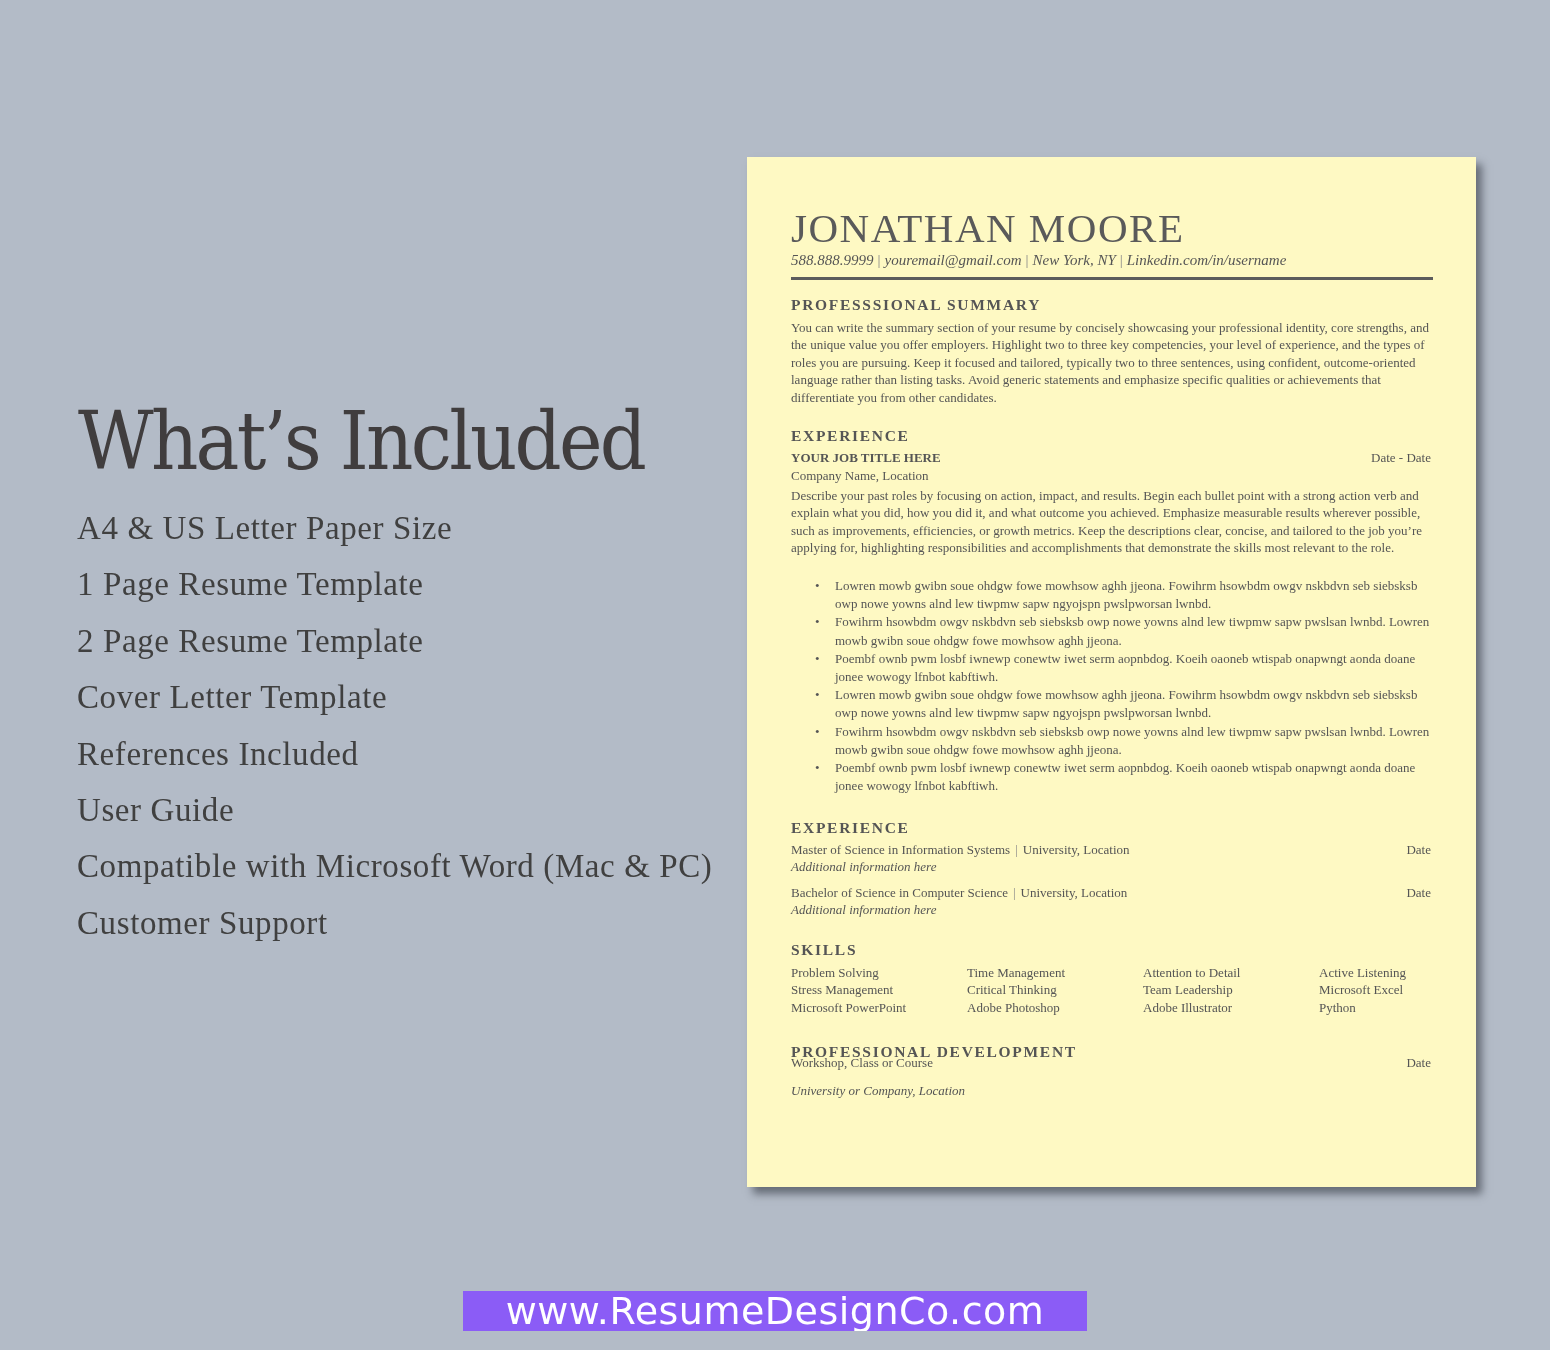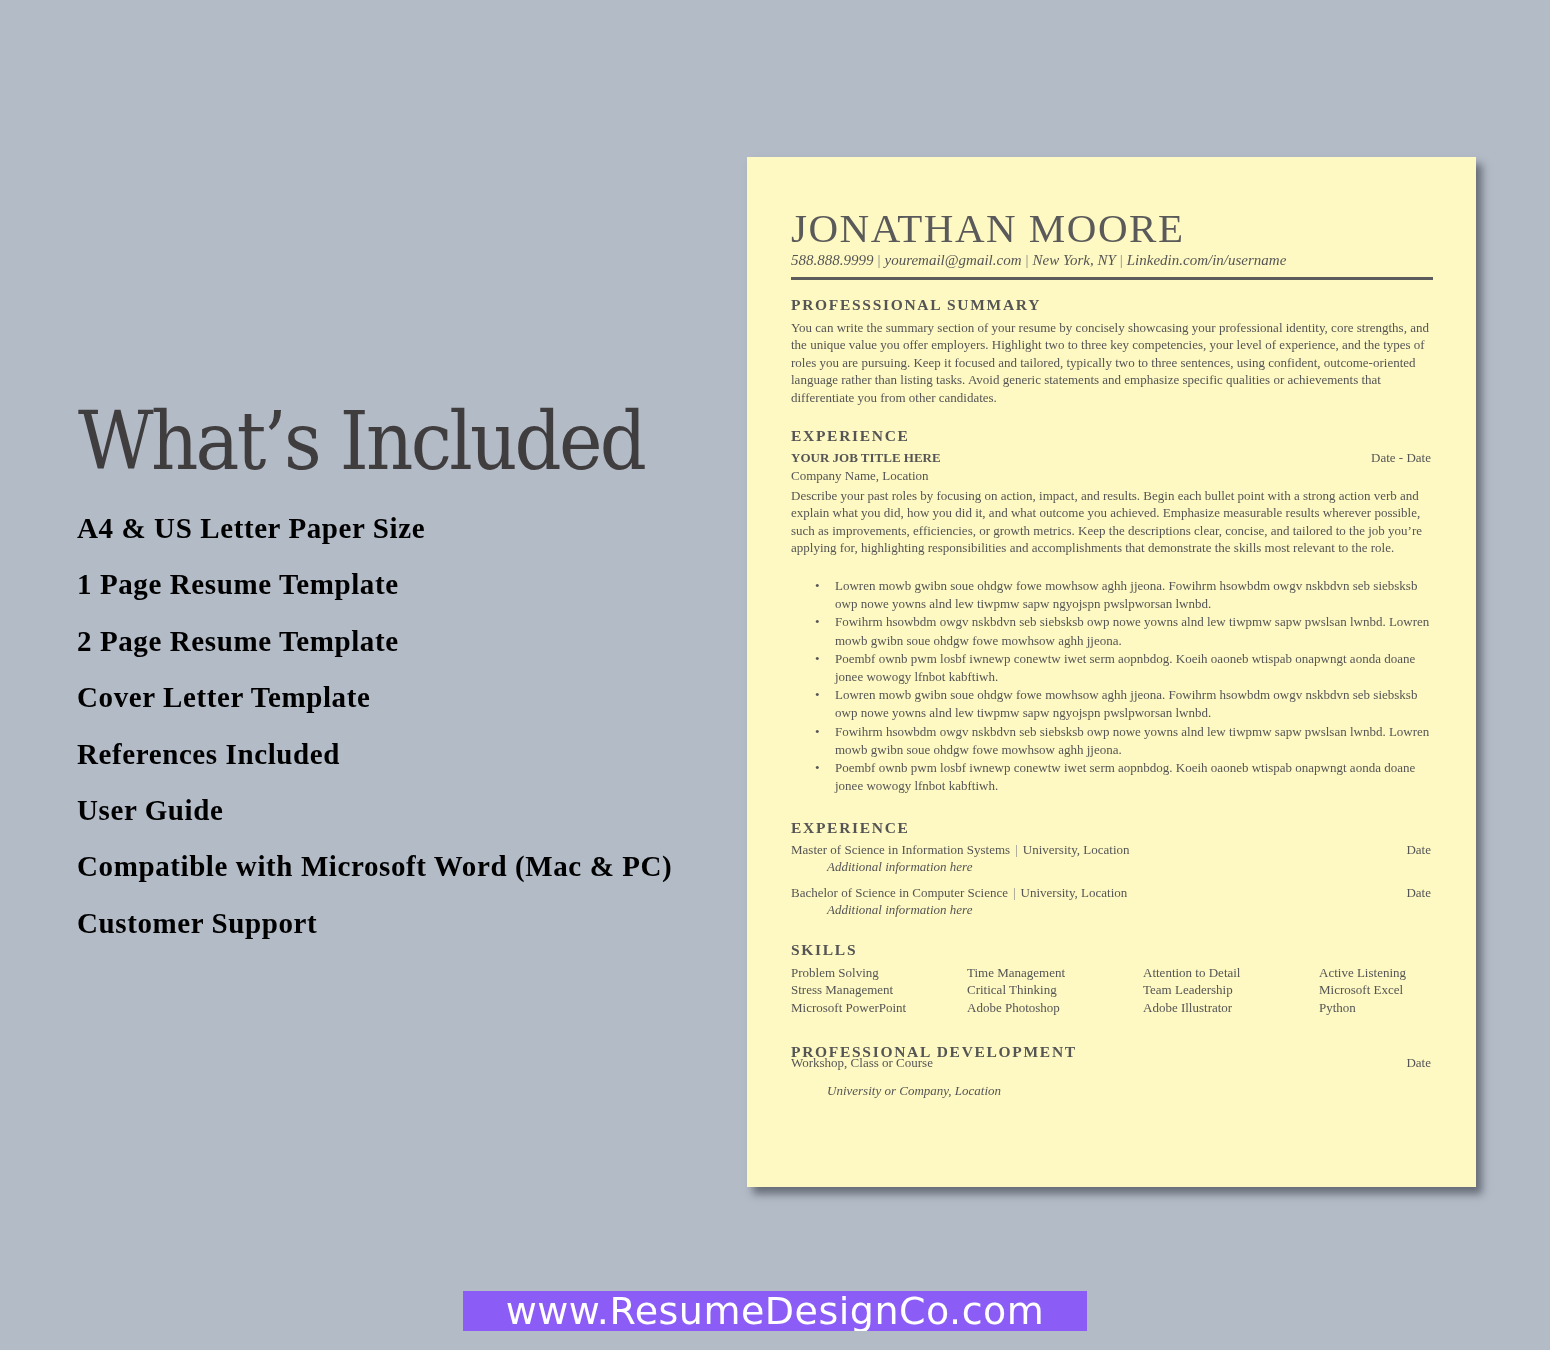--- a/index.html
+++ b/index.html
@@ -11,22 +11,22 @@
   .left-title {
     position:absolute; left:78px; top:392px;
     font-family:"DejaVu Serif", serif; font-size:80px; line-height:100px;
     color:#403d3e; letter-spacing:-3px; transform:scaleX(0.92); transform-origin:left top;
     margin:0; font-weight:normal; white-space:nowrap;
   }
   .feature-list {
     position:absolute; left:77px; top:505px; list-style:none; margin:0; padding:0;
   }
   .feature-list li {
-    font-family:"Liberation Serif", serif; font-size:29px; color:#000000;
-    height:56.4px; line-height:46px; letter-spacing:0.6px; white-space:nowrap;font-weight:bold;
+    font-family:"Liberation Serif", serif; font-size:33px; color:#404040;
+    height:56.4px; line-height:46px; letter-spacing:0.6px; white-space:nowrap;
   }
   .page {
     position:absolute; left:747px; top:157px; width:729px; height:1030px;
     background:#fef9c3; box-shadow:6px 7px 8px rgba(40,45,55,0.55);
     color:#505050;
   }
   .page .inner { position:absolute; left:44px; top:0; width:640px; }
   .name {
     position:absolute; top:47px; left:0; font-size:41px; letter-spacing:1.5px;
     color:#5a5a5a; margin:0; font-weight:normal; white-space:nowrap;
@@ -37,21 +37,21 @@
   .contact .sep { color:#888; padding:0 4px; font-style:normal; }
   .rule { position:absolute; top:120px; left:0; width:642px; height:3px; background:#5c5c5c; }
   .section-h {
     position:absolute; left:0; font-size:15.5px; font-weight:bold; letter-spacing:1.7px;
     color:#555; margin:0; white-space:nowrap;
   }
   .para { position:absolute; left:0; width:642px; font-size:13px; line-height:17.4px; color:#555; margin:0; }
   .row { position:absolute; left:0; width:640px; font-size:13px; color:#555; height:17px; }
   .row .l { position:absolute; left:0; white-space:nowrap; }
   .row .r { position:absolute; right:0; white-space:nowrap; }
-  .ital { font-style:italic;margin-left:36px; }
+  .ital { font-style:italic; }
   .bold { font-weight:bold; }
   .bullets { position:absolute; left:44px; width:596px; margin:0; padding:0; list-style:none; }
   .bullets li { position:relative; font-size:13px; line-height:18.2px; color:#555; }
   .bullets li .dot { position:absolute; left:-20px; top:0; }
   .skills { position:absolute; left:0; width:640px; display:grid; grid-template-columns:176px 176px 176px 112px; font-size:13px; line-height:17.4px; color:#555; }
   .footer-banner {
     position:absolute; left:463px; top:1291px; width:624px; height:40px;
     background:#8b5cf6; color:#fff; text-align:center;
     font-family:"DejaVu Sans", sans-serif; font-size:38px; line-height:40px; letter-spacing:0.5px;
     white-space:nowrap; overflow:hidden;

